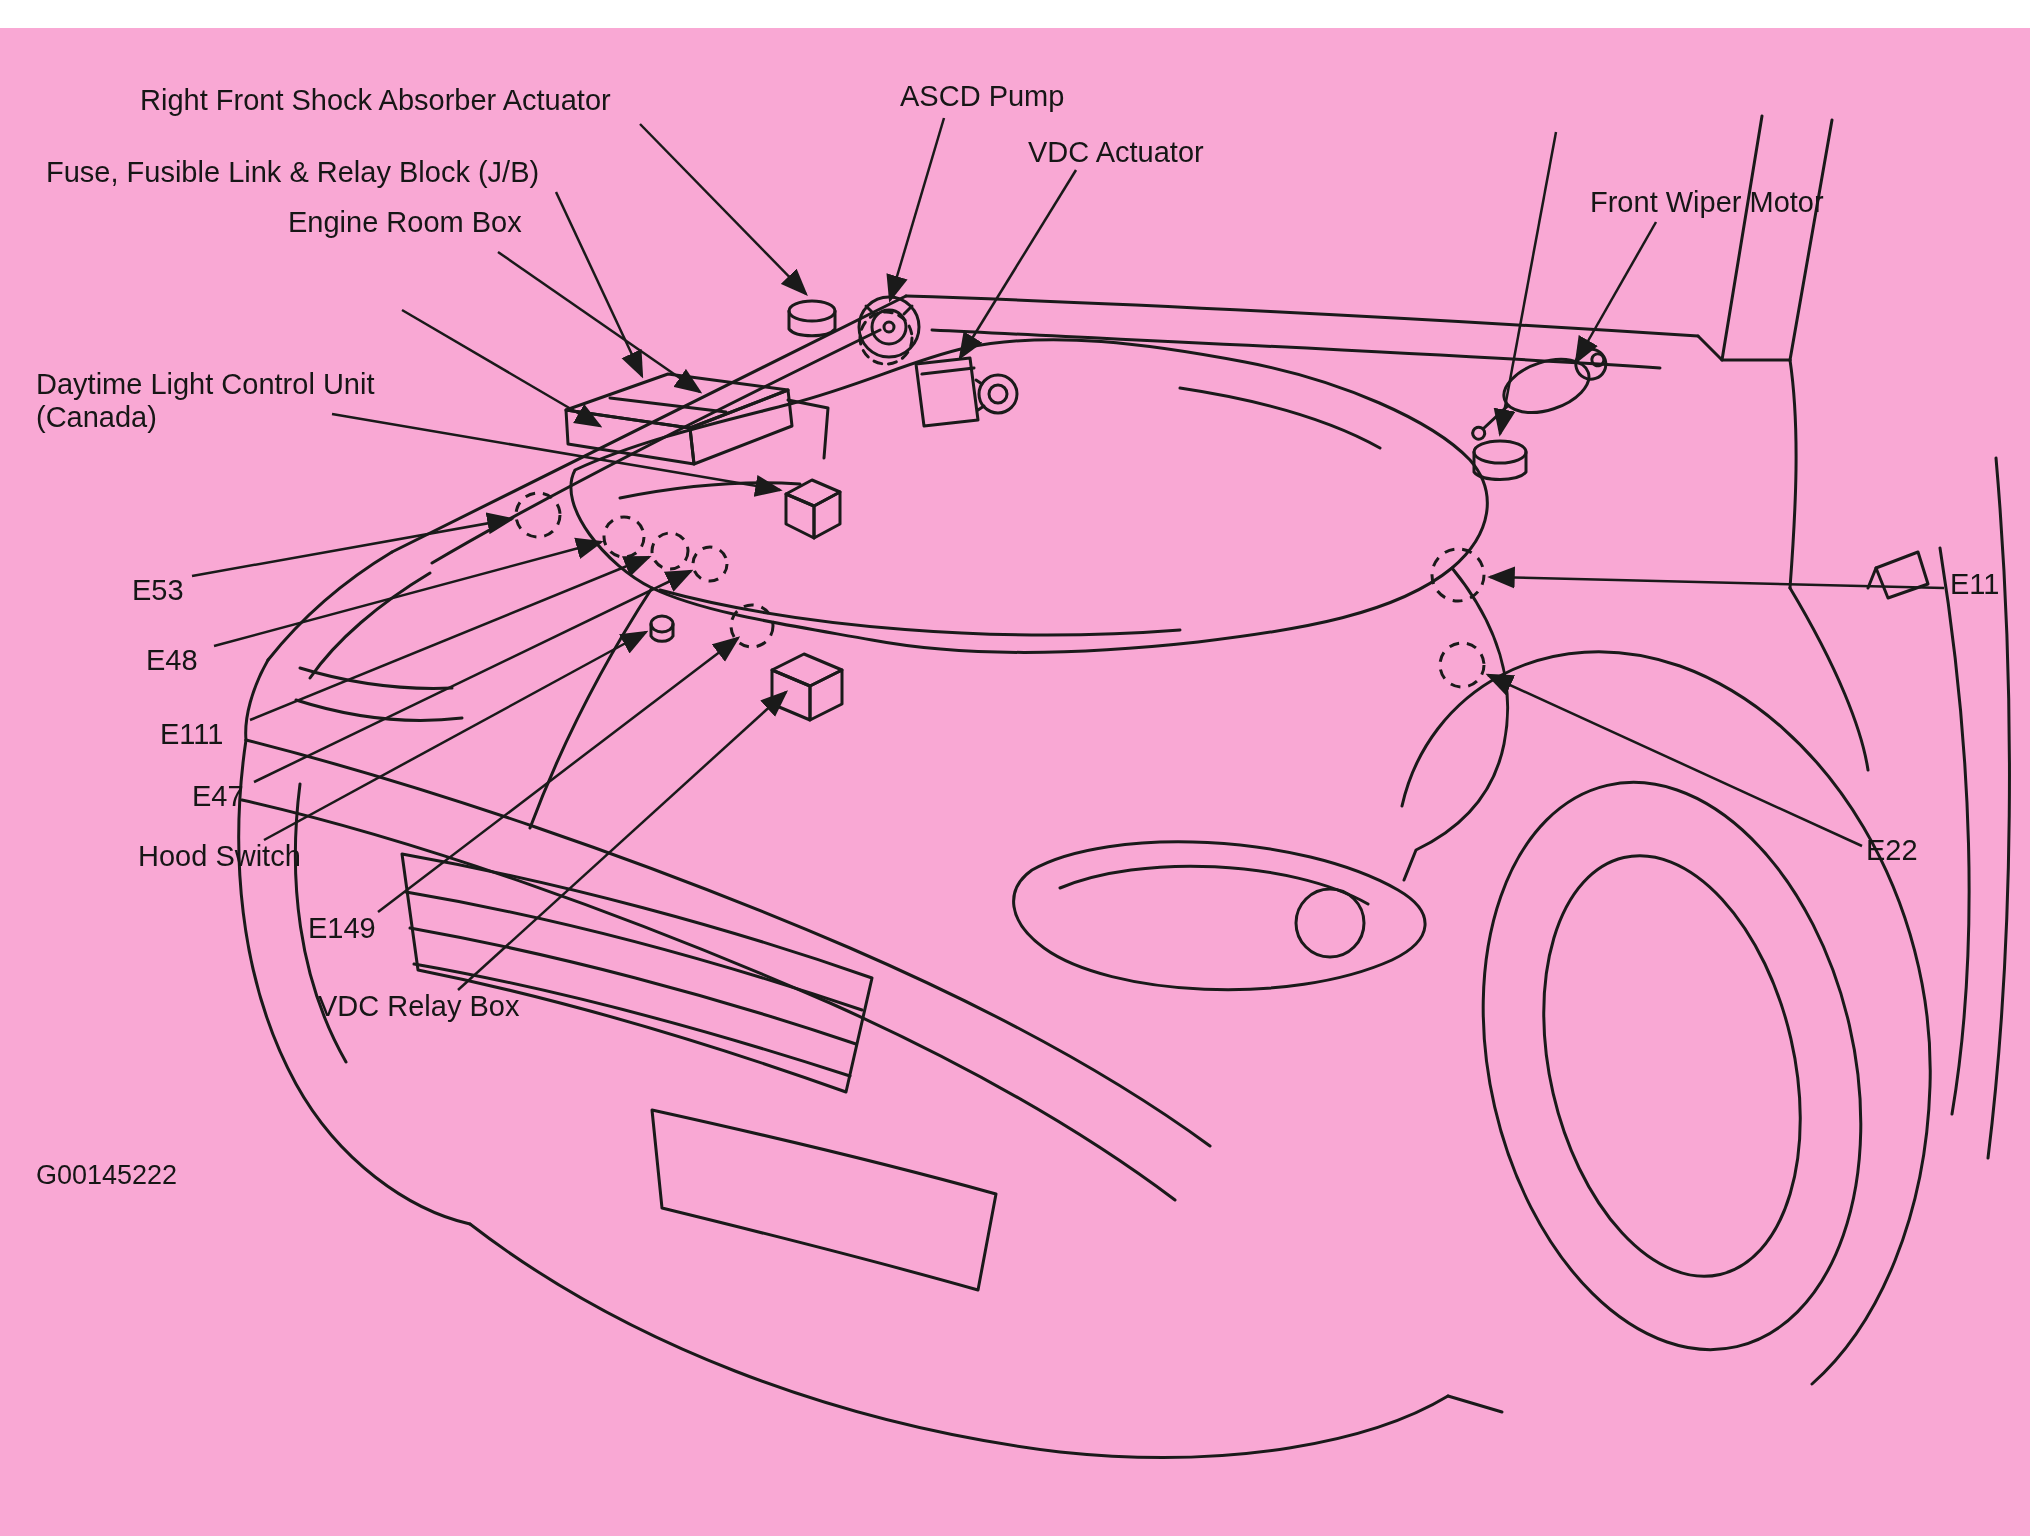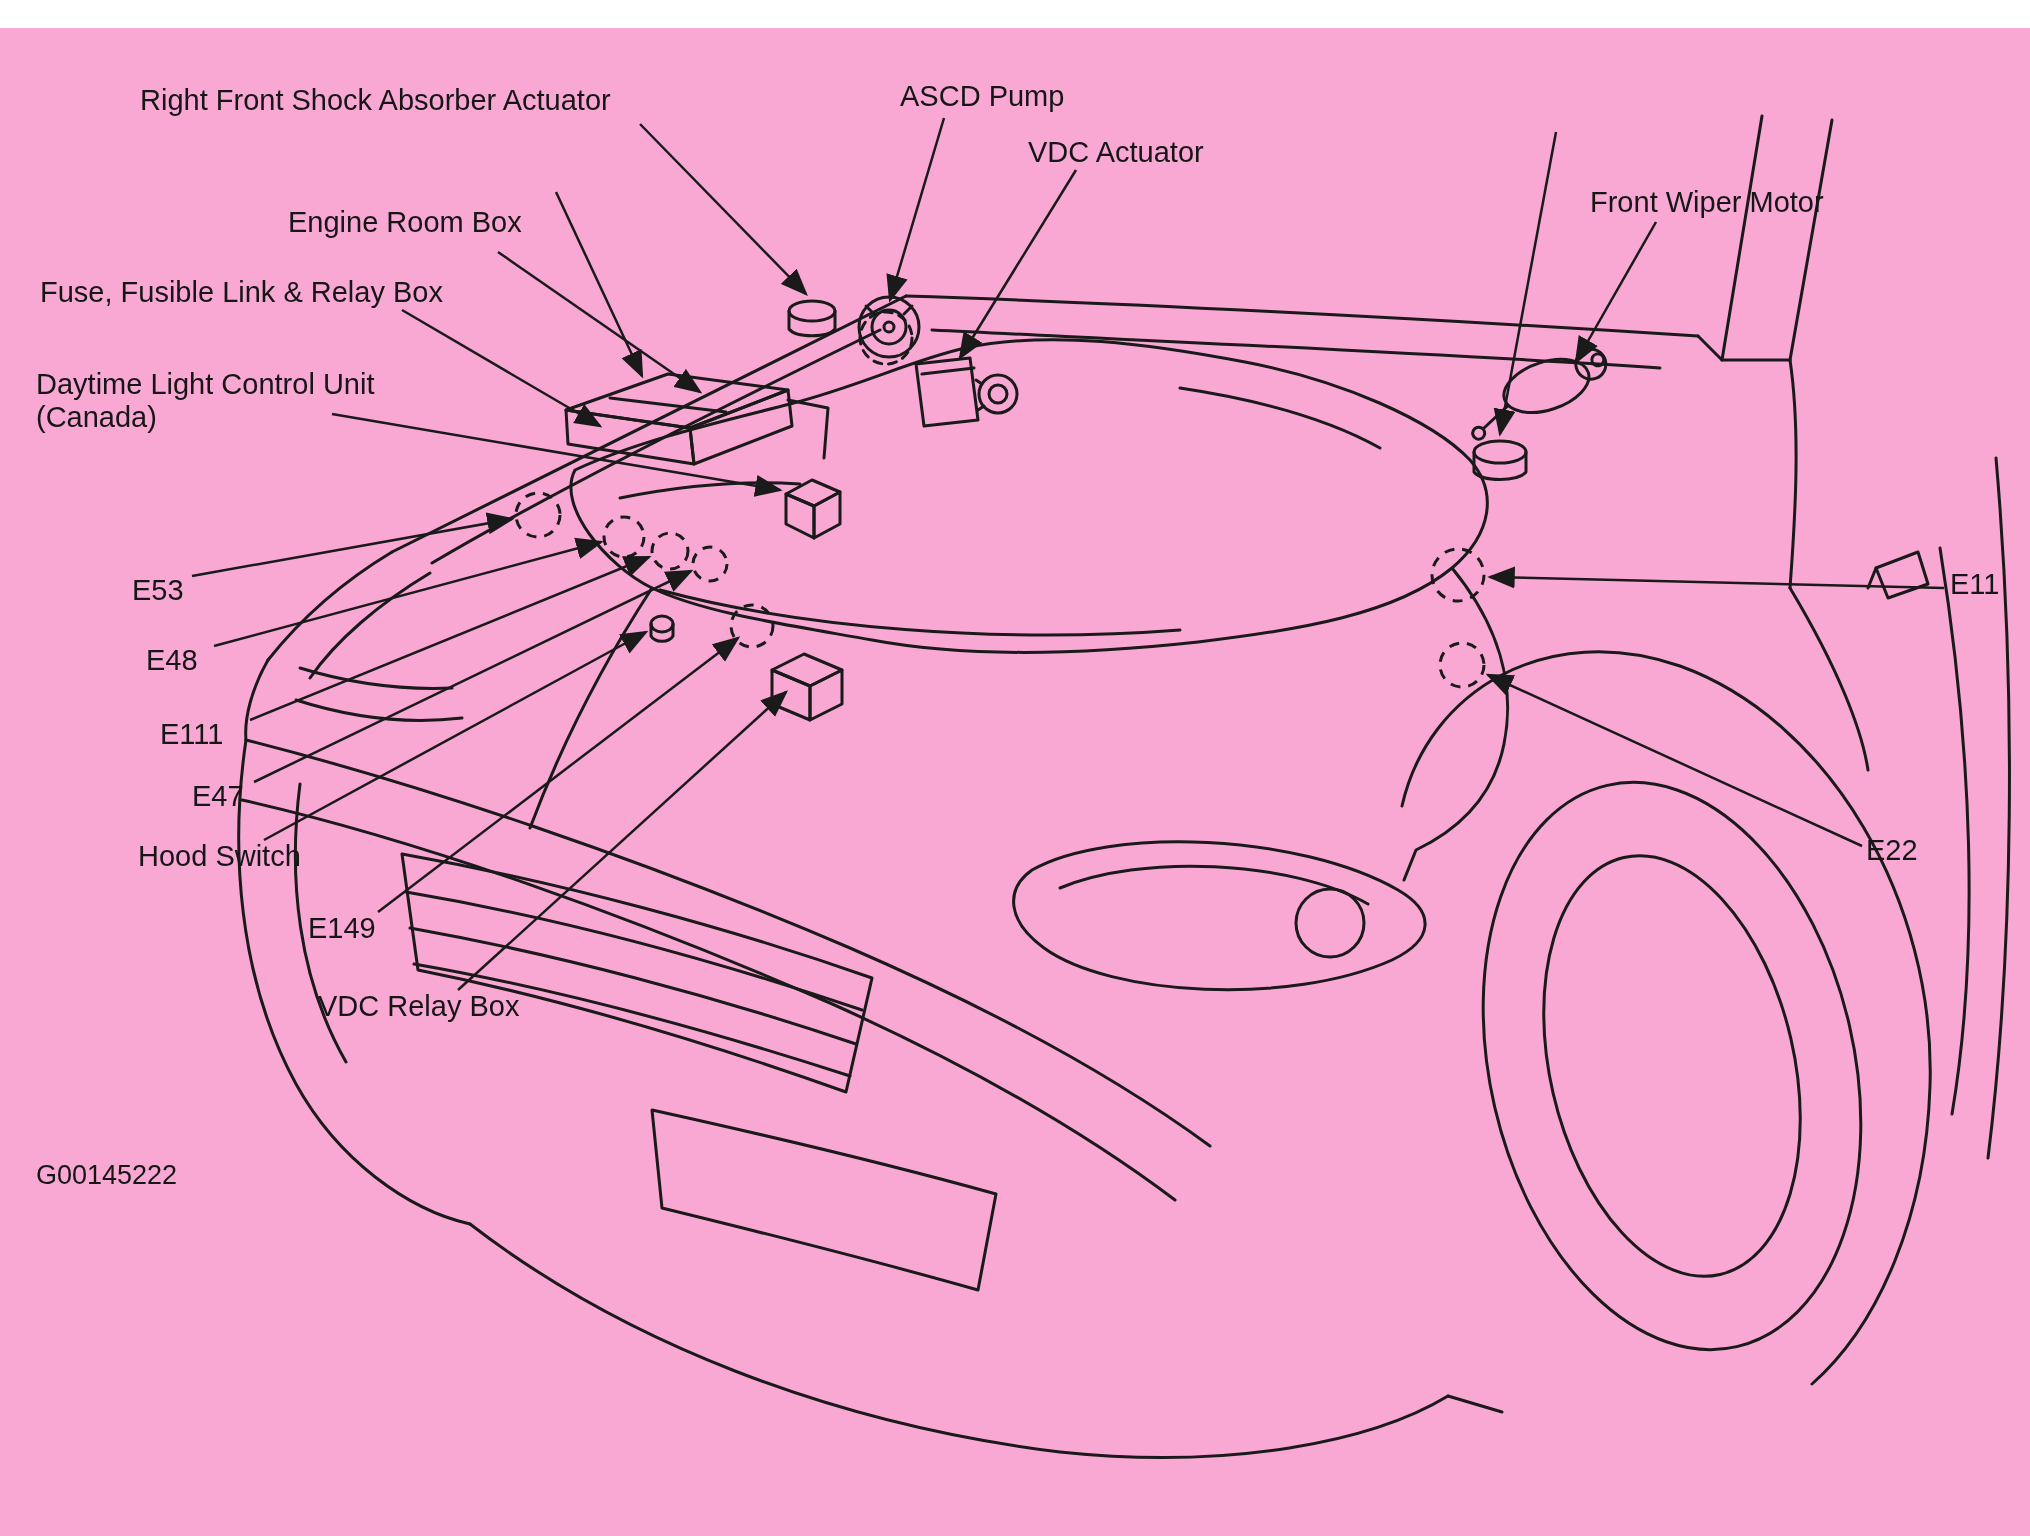--- a/index.html
+++ b/index.html
@@ -192,22 +192,22 @@
       <line x1="458" y1="962" x2="786" y2="664" marker-end="url(#arrow)"></line>
       <line x1="1944" y1="560" x2="1490" y2="549" marker-end="url(#arrow)"></line>
       <line x1="1862" y1="818" x2="1488" y2="647" marker-end="url(#arrow)"></line>
     </g>
   </svg>
 
   <div class="callout" style="left:140px; top:56px;">Right Front Shock Absorber Actuator</div>
   <div class="callout" style="left:900px; top:52px;">ASCD Pump</div>
   <div class="callout" style="left:1028px; top:108px;">VDC Actuator</div>
   <div class="callout" style="left:1590px; top:158px;">Front Wiper Motor</div>
+  <div class="callout" style="left:46px;  top:128px;">Fuse, Fusible Link &amp; Relay Block (J/B)</div>
   <div class="callout" style="left:288px; top:178px;">Engine Room Box</div>
-  <div class="callout" style="left:40px;  top:248px;">Fuse, Fusible Link &amp; Relay Box</div>
 
   <div class="callout" style="left:36px; top:340px;">
     <span class="line">Daytime Light Control Unit</span>
     <span class="line">(Canada)</span>
   </div>
 
   <div class="callout" style="left:132px; top:546px;">E53</div>
   <div class="callout" style="left:146px; top:616px;">E48</div>
   <div class="callout" style="left:160px; top:690px;">E111</div>
   <div class="callout" style="left:192px; top:752px;">E47</div>

